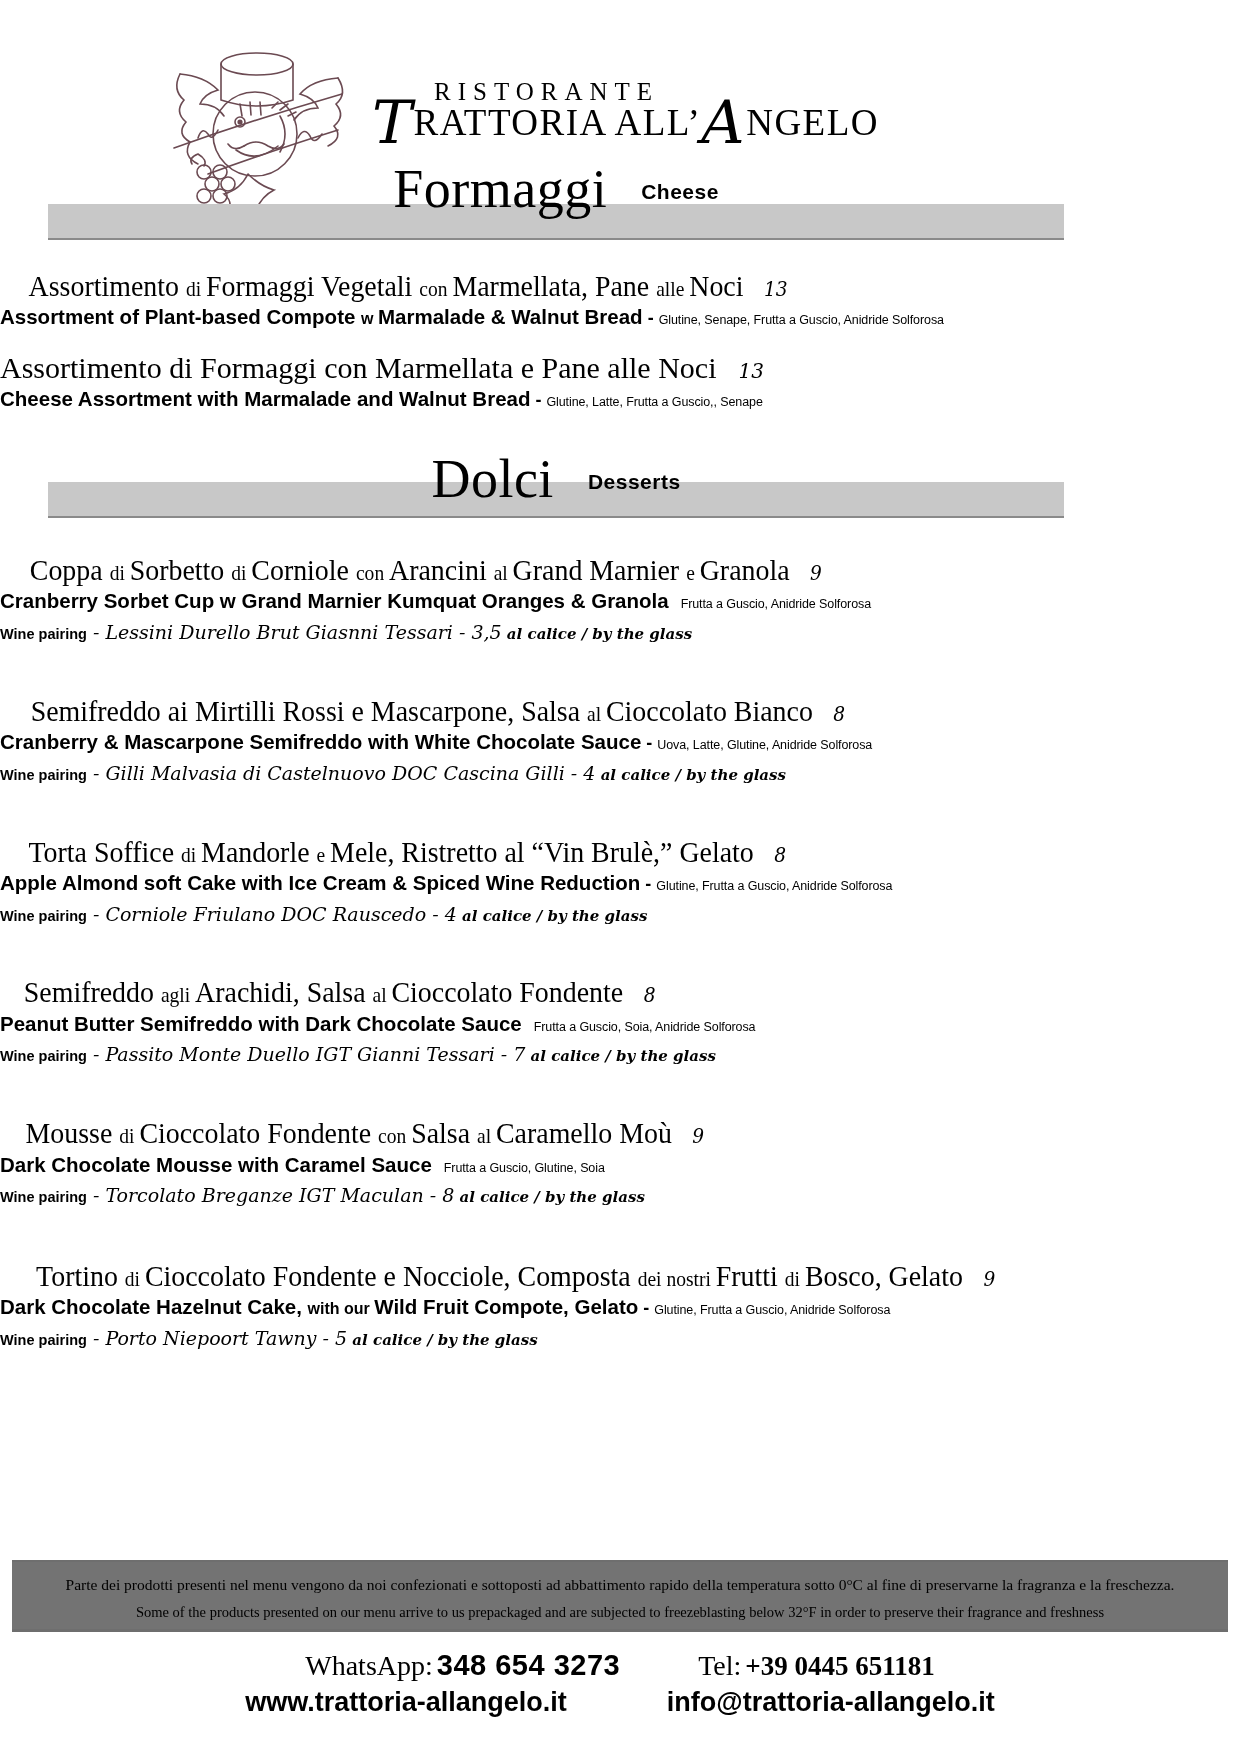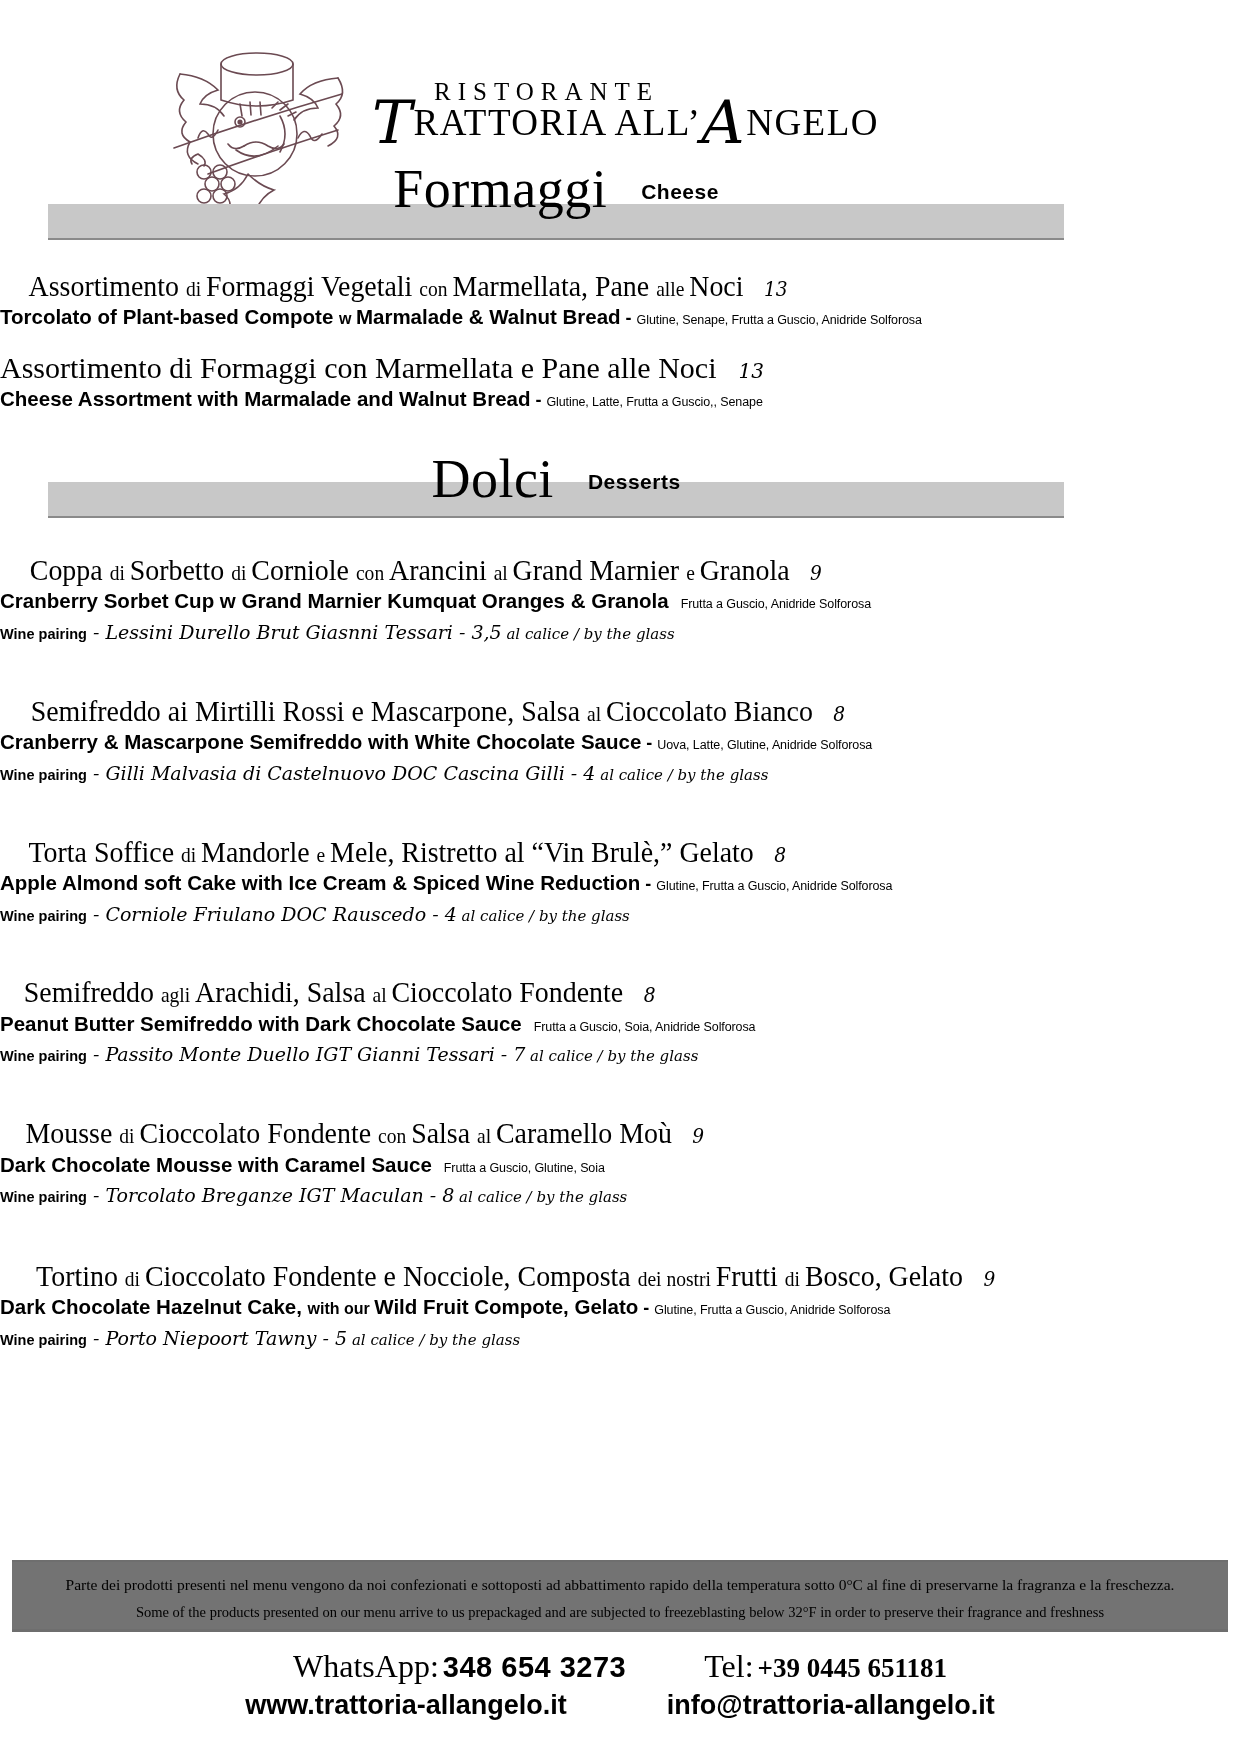--- a/index.html
+++ b/index.html
@@ -144,20 +144,21 @@
   }
   .wine-txt {
     font-family: "DejaVu Serif", serif;
     font-style: italic;
     font-size: 19px;
   }
   .wine-glass {
     font-family: "DejaVu Serif", serif;
     font-style: italic;
     font-size: 15px;
+    font-weight: bold;
   }
 
   
   .cond { transform: scaleX(0.93); display: inline-block; transform-origin: center; }
 
   
   .disclaimer {
     position: absolute;
     left: 12px;
     top: 1560px;
@@ -178,21 +179,21 @@
   .disc-l2 { font-size: 14.5px; }
 
   .contact {
     position: absolute;
     left: 0;
     top: 1648px;
     width: 1240px;
     text-align: center;
   }
   .contact-row1 { white-space: nowrap; line-height: 1.18; }
-  .c-lbl { font-family: "Liberation Serif", serif; font-size: 32px; }
+  .c-lbl { font-family: "Liberation Serif", serif; font-size: 28px; }
   .c-num {
     font-family: "Liberation Sans", sans-serif;
     font-weight: bold;
     font-size: 29px;
     letter-spacing: 0.5px;
   }
   .c-tel { font-family: "Liberation Serif", serif; font-size: 27px; font-weight: bold; }
   .gap-mid { display: inline-block; width: 70px; }
   .contact-row2 { white-space: nowrap; margin-top: 4px; }
   .c-web {
@@ -266,21 +267,21 @@
 
   <div class="section-bar" style="top:204px;"></div>
   <div class="section-title-wrap" style="top:158px;">
     <span class="section-title">Formaggi</span><span class="section-sub">Cheese</span>
   </div>
 
   <div class="items" style="top:268px;">
 
     <div class="item">
       <div class="it-line"><span class="cond"><span>Assortimento </span><span class="sm">di </span><span>Formaggi Vegetali </span><span class="sm">con </span><span>Marmellata, Pane </span><span class="sm">alle </span><span>Noci</span><span class="it-price">13</span></span></div>
-      <div class="en-line"><span>Torcolato of </span><span>Plant-based Compote </span><span class="wsm">w </span><span>Marmalade &amp; Walnut Bread</span><span class="dash">-</span><span class="aller">Glutine, Senape, Frutta a Guscio, Anidride Solforosa</span></div>
+      <div class="en-line"><span>Assortment of </span><span>Plant-based Compote </span><span class="wsm">w </span><span>Marmalade &amp; Walnut Bread</span><span class="dash">-</span><span class="aller">Glutine, Senape, Frutta a Guscio, Anidride Solforosa</span></div>
     </div>
 
     <div class="item" style="margin-top:20px;">
       <div class="it-line"><span>Assortimento di Formaggi con Marmellata e Pane alle Noci</span><span class="it-price">13</span></div>
       <div class="en-line"><span>Cheese Assortment with Marmalade and Walnut Bread</span><span class="dash">-</span><span class="aller">Glutine, Latte, Frutta a Guscio,, Senape</span></div>
     </div>
   </div>
 
   <div class="section-bar" style="top:482px;"></div>
   <div class="section-title-wrap" style="top:448px;">

